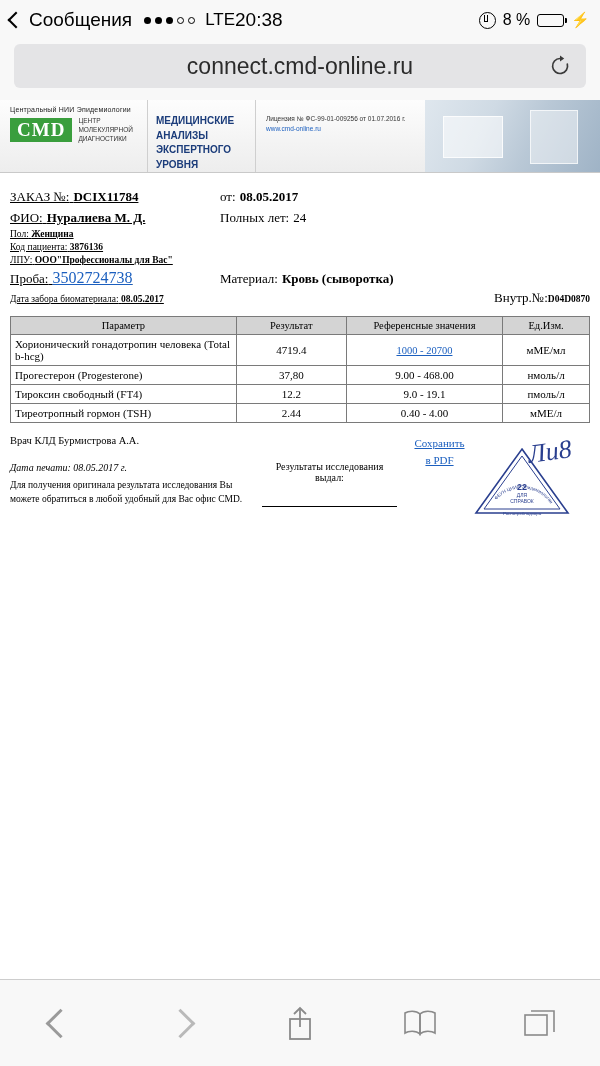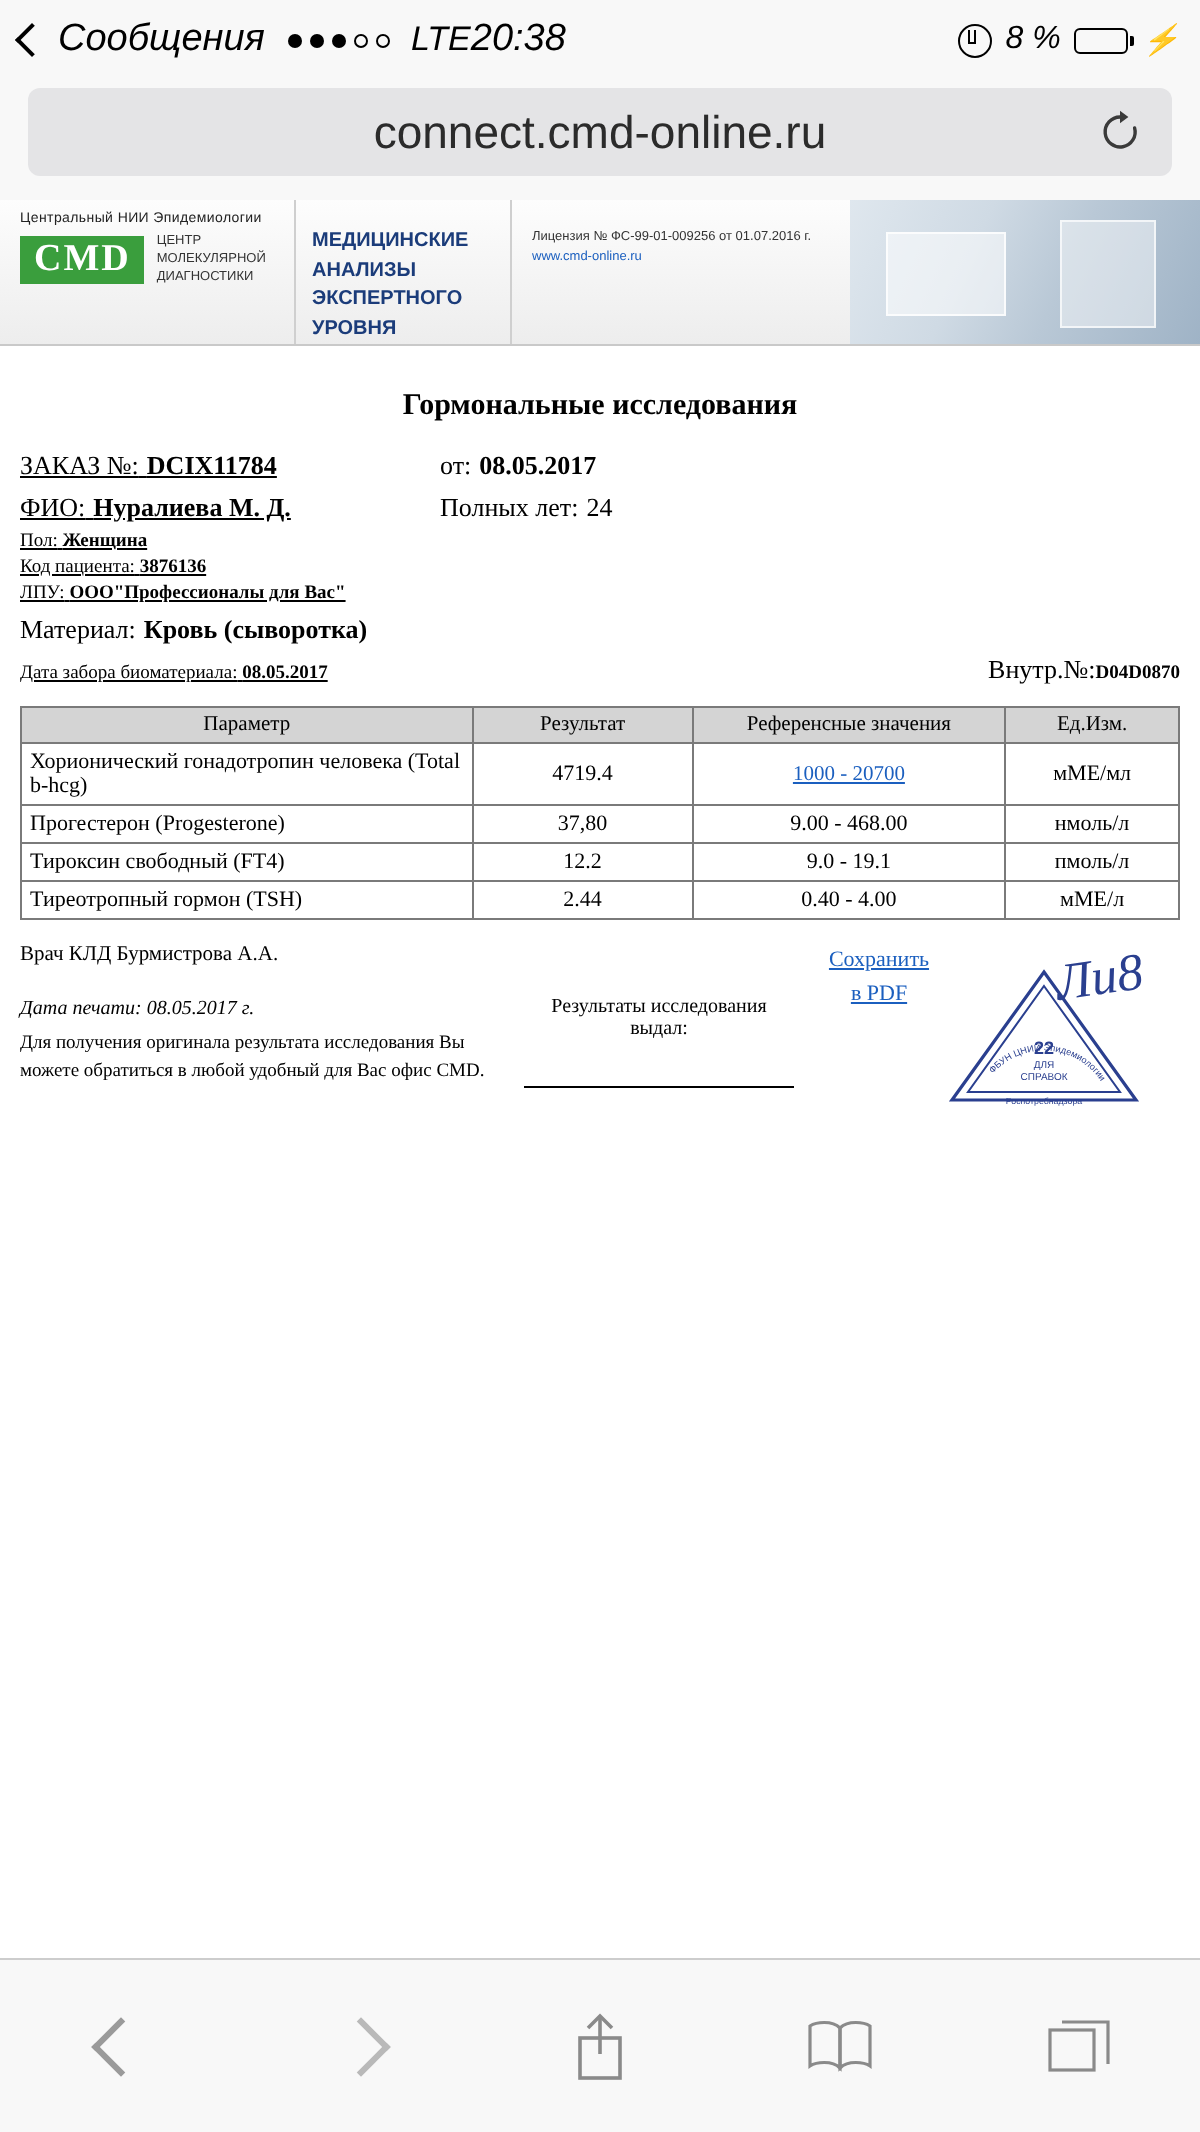--- a/index.html
+++ b/index.html
@@ -19,21 +19,20 @@
   .statusbar {
     height: 40px;
     background: #f8f8f8;
     display: flex;
     align-items: center;
     padding: 0 10px;
     box-sizing: border-box;
     font-size: 19px;
     color: #000;
     position: relative;
-    font-style: italic;
   }
   .sb-back {
     display: flex;
     align-items: center;
     gap: 5px;
     font-weight: 400;
   }
   .chev-left {
     display: inline-block;
     width: 10px;
@@ -406,21 +405,20 @@
       <div>ЭКСПЕРТНОГО УРОВНЯ</div>
     </div>
     <div class="banner-lic">
       <div>Лицензия № ФС-99-01-009256 от 01.07.2016 г.</div>
       <a href="#">www.cmd-online.ru</a>
     </div>
     <div class="banner-photo"></div>
   </div>
 
   <div class="doc">
-    <div class="doc-title">Гормональные исследования</div>
 
     <div class="row">
       <div class="col-a">
         <span class="lbl">ЗАКАЗ №:</span>
         <span class="val">DCIX11784</span>
       </div>
       <div class="col-b">
         <span class="lbl">от:</span>
         <span class="val">08.05.2017</span>
       </div>
@@ -452,20 +450,24 @@
     </div>
 
     <div class="row small">
       <div class="col-a">
         <span>ЛПУ:</span>
         <span class="val">ООО"Профессионалы для Вас"</span>
       </div>
     </div>
 
     <div class="row" style="margin-top:4px;">
+      <div class="col-a">
+        <span class="lbl">Проба:</span>
+        <a href="#" class="link">3502724738</a>
+      </div>
       <div class="col-b">
         <span class="lbl">Материал:</span>
         <span class="val">Кровь (сыворотка)</span>
       </div>
     </div>
 
     <div class="row small">
       <div class="col-a">
         <span>Дата забора биоматериала:</span>
         <span class="val">08.05.2017</span>

